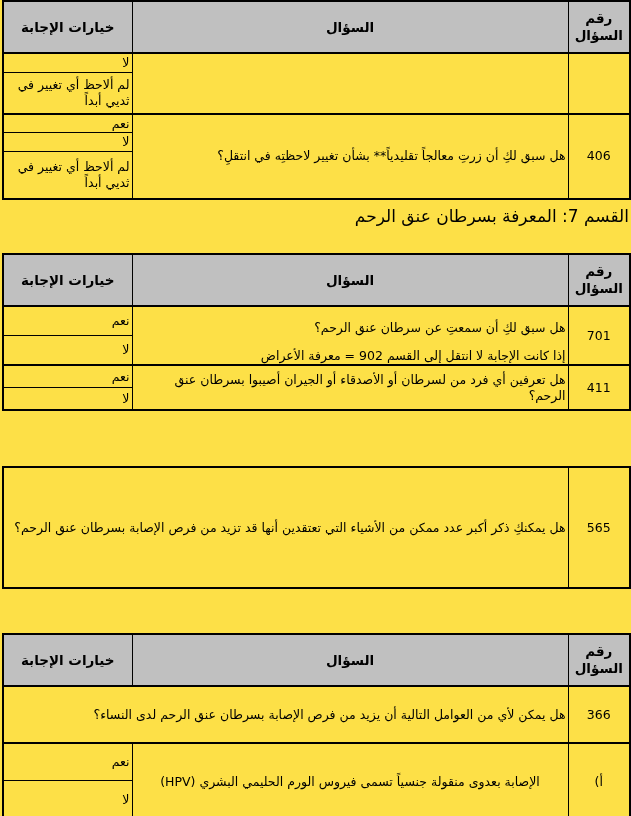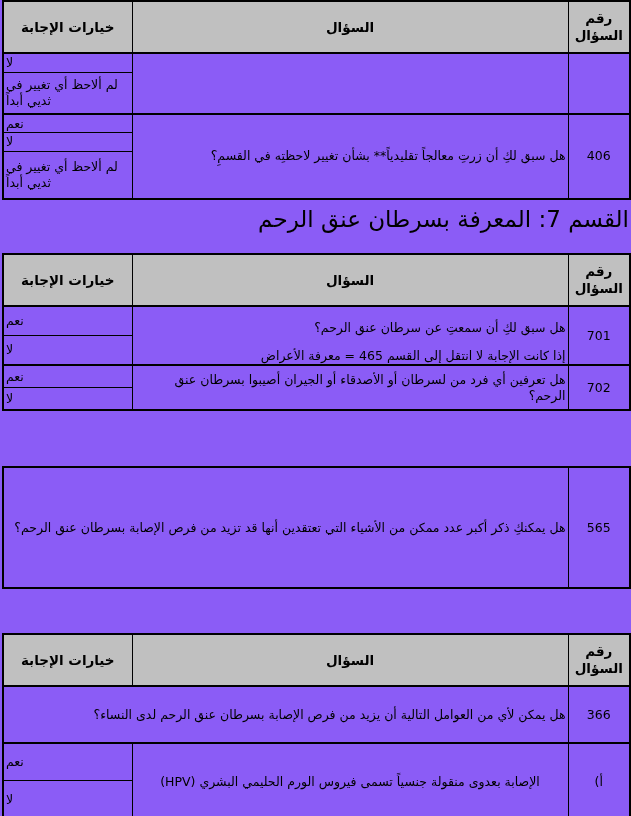--- a/index.html
+++ b/index.html
@@ -6,21 +6,21 @@
     margin: 0;
     padding: 0;
     background: #ffffff;
     font-family: "DejaVu Sans", sans-serif;
     color: #000000;
   }
   #page {
     position: relative;
     width: 631px;
     height: 816px;
-    background: #8b5cf6;
+    background: #fde047;
     overflow: hidden;
     direction: rtl;
     text-decoration: underline;
   }
   .qtable {
     position: absolute;
     left: 2px;
     width: 627px;
     border-collapse: collapse;
     table-layout: fixed;
@@ -38,30 +38,30 @@
   .qtable th {
     background: #c0c0c0;
     font-weight: bold;
     font-size: 13.5px;
     text-align: center;
     border-bottom: 2px solid #000000;
     height: 48px;
   }
   .grp td { border-top: 2px solid #000000; }
   .num  { text-align: center; }
-  .ans  { text-align: left; }
+  .ans  { text-align: right; }
   .q    { text-align: right; padding-left: 4px; padding-right: 2px; }
   .q .qline { text-align: right; margin-top: 12px; }
   .qcenter { text-align: center; }
   .vtop { vertical-align: top; padding-top: 9px; }
   .q802 { padding-right: 16px; margin-top: 20px; }
   .sec-title {
     position: absolute;
     right: 2px;
-    font-size: 23px;
+    font-size: 17px;
     line-height: 1.3;
     white-space: nowrap;
   }
   #t1 { top: 0px; }
   #sec7-title { top: 205px; }
   #t2 { top: 253px; }
   #sec8-title { top: 424px; }
   #t3 { top: 466px; }
   #t4 { top: 633px; }
 </style>
@@ -85,21 +85,21 @@
     <tr>
       <td class="num" rowspan="2" style="height:14px"></td>
       <td class="q" rowspan="2"></td>
       <td class="ans">لا</td>
     </tr>
     <tr>
       <td class="ans" style="height:38px">لم ألاحظ أي تغيير في ثديي أبداً</td>
     </tr>
     <tr class="grp">
       <td class="num" rowspan="3">406</td>
-      <td class="q" rowspan="3">هل سبق لكِ أن زرتِ معالجاً تقليدياً** بشأن تغيير لاحظتِه في القسمِ؟</td>
+      <td class="q" rowspan="3">هل سبق لكِ أن زرتِ معالجاً تقليدياً** بشأن تغيير لاحظتِه في انتقلِ؟</td>
       <td class="ans" style="height:15px">نعم</td>
     </tr>
     <tr>
       <td class="ans" style="height:14px">لا</td>
     </tr>
     <tr>
       <td class="ans" style="height:44px">لم ألاحظ أي تغيير في ثديي أبداً</td>
     </tr>
   </tbody>
     </table>
@@ -115,29 +115,29 @@
     <tbody>
         <tr>
       <th>رقم السؤال</th>
       <th>السؤال</th>
       <th>خيارات الإجابة</th>
     </tr>
     <tr>
       <td class="num" rowspan="2">701</td>
       <td class="q" rowspan="2">
         <div class="qline">هل سبق لكِ أن سمعتِ عن سرطان عنق الرحم؟</div>
-        <div class="qline">إذا كانت الإجابة لا انتقل إلى القسم 465 = معرفة الأعراض</div>
+        <div class="qline">إذا كانت الإجابة لا انتقل إلى القسم 902 = معرفة الأعراض</div>
       </td>
       <td class="ans" style="height:14px">نعم</td>
     </tr>
     <tr>
       <td class="ans" style="height:14px">لا</td>
     </tr>
     <tr class="grp">
-      <td class="num" rowspan="2">702</td>
+      <td class="num" rowspan="2">411</td>
       <td class="q" rowspan="2">هل تعرفين أي فرد من لسرطان أو الأصدقاء أو الجيران أصيبوا بسرطان عنق الرحم؟</td>
       <td class="ans" style="height:19px">نعم</td>
     </tr>
     <tr>
       <td class="ans" style="height:19px">لا</td>
     </tr>
   </tbody>
     </table>
 
 

